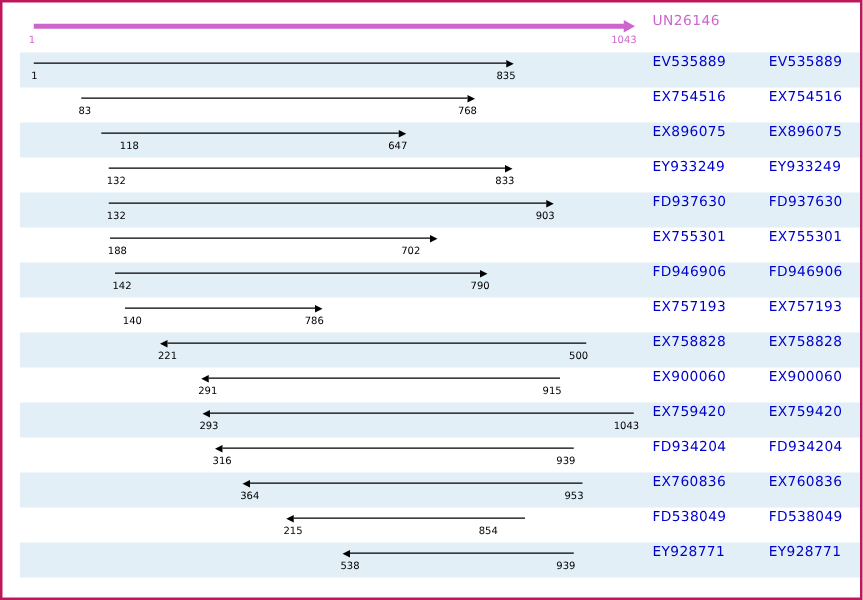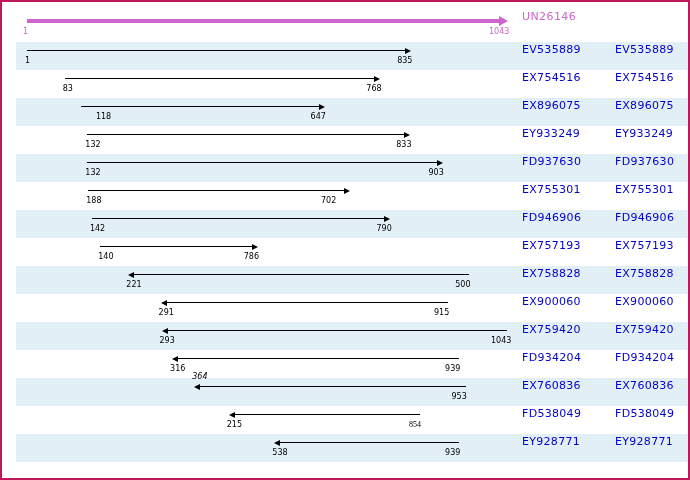--- a/index.html
+++ b/index.html
@@ -150,29 +150,29 @@
       <div class="band plain" style="top: 348px;"></div>
       <div class="hline" style="left: 176.106px; top: 356px; width: 280.987px;"></div>
       <div class="harrow left" style="left: 170.106px; top: 353.5px;"></div>
       <div class="hnum" style="left: 168.106px; top: 362px;">316</div>
       <div class="hnum" style="left: 443.092px; top: 362px;">939</div>
       <div class="acc" style="left: 520px; top: 349px;">FD934204</div>
       <div class="acc" style="left: 613px; top: 349px;">FD934204</div>
       <div class="band" style="top: 376px;"></div>
       <div class="hline" style="left: 198.217px; top: 384px; width: 265.324px;"></div>
       <div class="harrow left" style="left: 192.217px; top: 381.5px;"></div>
-      <div class="hnum" style="left: 190.217px; top: 370px; font-style: italic;">364</div>
+      <div class="hnum" style="left: 190.217px; top: 390px;">364</div>
       <div class="hnum" style="left: 449.541px; top: 390px;">953</div>
       <div class="acc" style="left: 520px; top: 377px;">EX760836</div>
       <div class="acc" style="left: 613px; top: 377px;">EX760836</div>
       <div class="band plain" style="top: 404px;"></div>
       <div class="hline" style="left: 232.766px; top: 412px; width: 185.171px;"></div>
       <div class="harrow left" style="left: 226.766px; top: 409.5px;"></div>
       <div class="hnum" style="left: 224.766px; top: 418px;">215</div>
-      <div class="hnum" style="left: 407px; top: 418px; font-family: Liberation Serif, serif;">854</div>
+      <div class="hnum" style="left: 381px; top: 418px;">854</div>
       <div class="acc" style="left: 520px; top: 405px;">FD538049</div>
       <div class="acc" style="left: 613px; top: 405px;">FD538049</div>
       <div class="band" style="top: 432px;"></div>
       <div class="hline" style="left: 278.37px; top: 440px; width: 178.722px;"></div>
       <div class="harrow left" style="left: 272.37px; top: 437.5px;"></div>
       <div class="hnum" style="left: 270.37px; top: 446px;">538</div>
       <div class="hnum" style="left: 443.092px; top: 446px;">939</div>
       <div class="acc" style="left: 520px; top: 433px;">EY928771</div>
       <div class="acc" style="left: 613px; top: 433px;">EY928771</div>
     </div>

